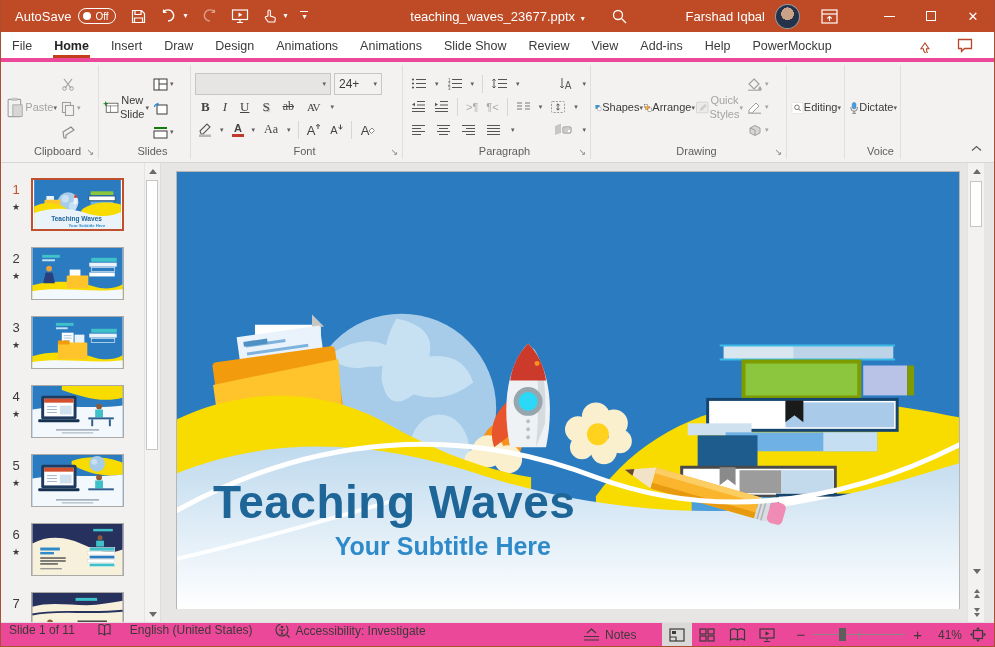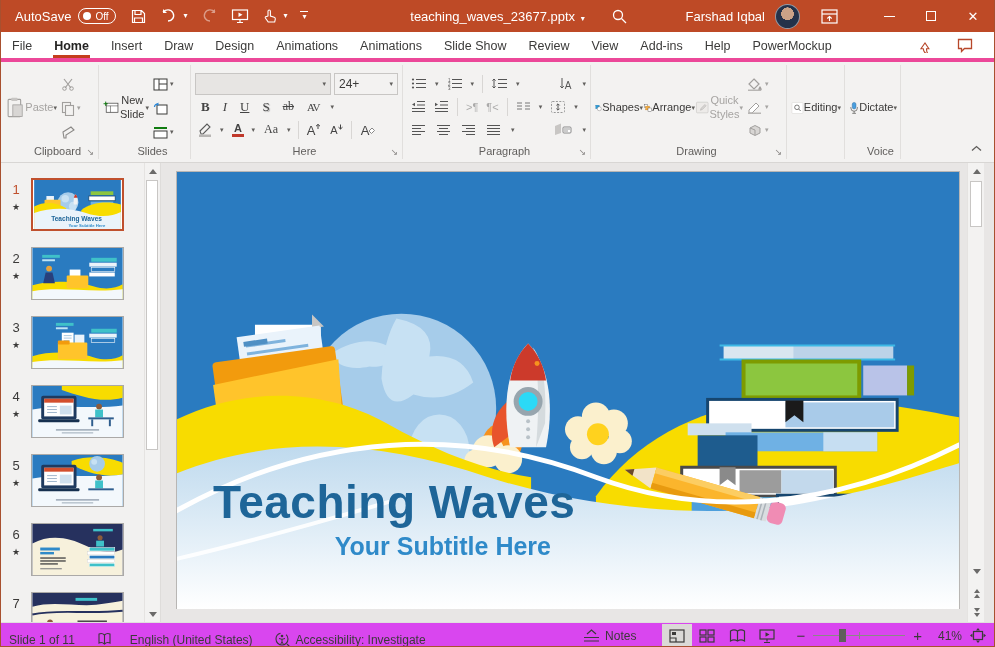--- a/index.html
+++ b/index.html
@@ -73,21 +73,21 @@
 .editor{flex:1;position:relative;background:#E8E6E5}
 .slide{position:absolute;left:15px;top:8px;width:784px;height:438px;background:#fff;border:1px solid #B8B6B4;cursor:default}
 .slide svg{position:absolute;inset:0}
 .stitle{position:absolute;left:36px;top:303px;width:340px;font-size:46px;font-weight:bold;color:#1E6598;letter-spacing:.5px;white-space:nowrap;cursor:text}
 .ssub{position:absolute;left:36px;top:360px;width:338px;text-align:right;font-size:25px;font-weight:bold;color:#2F8AC9;cursor:text}
 .escroll{position:absolute;top:0;right:10px;width:17px;height:459px;background:#F3F2F1;border-left:1px solid #E5E3E1}
 .ethumb{position:absolute;left:2px;top:18px;width:12px;height:46px;background:#fff;border:1px solid #C8C6C4;cursor:grab}
 .dbl{display:flex;flex-direction:column;align-items:center;gap:1px}
 
 
-.statusbar{height:25px;background:#d946ef;border-top:1px solid #E1DFDD;display:flex;align-items:flex-end;font-size:12px;color:#3b3a39;padding:0 8px}
+.statusbar{height:25px;background:#ec4899;border-top:1px solid #E1DFDD;display:flex;align-items:flex-start;font-size:12px;color:#3b3a39;padding:0 8px}
 .sb-item{display:flex;align-items:center;gap:5px;margin-right:22px;white-space:nowrap}
 .sb-right{margin-left:auto;display:flex;align-items:center}
 .viewbtn{width:30px;height:23px;display:flex;align-items:center;justify-content:center;cursor:pointer}
 .viewbtn.active{background:#DBD9D7}
 .zoomwrap{display:flex;align-items:center;gap:8px;margin-left:14px}
 .zline{width:92px;height:1px;background:#8a8886;position:relative;cursor:pointer}
 .zline .tick{position:absolute;left:50%;top:-3px;width:1px;height:7px;background:#8a8886}
 .zline .knob{position:absolute;left:28%;top:-6px;width:7px;height:13px;background:#605e5c;cursor:grab}
 .zpm{font-size:15px;color:#3b3a39;cursor:pointer;line-height:1}
 .zval{width:32px;text-align:right;cursor:pointer}
@@ -274,21 +274,21 @@
       <span class="gcap">Slides</span>
     </div>
 
     <div class="rgroup" style="width:212px">
       <div class="fontgrid">
         <div class="iconrow" style="gap:3px">
           <span class="combo" style="width:136px;background:#E7E5E3">
               <span></span>
               <span class="schev">▾</span>
             </span>
-          <span class="combo" style="width:64px">
+          <span class="combo" style="width:48px">
               <span>24+</span>
               <span class="schev">▾</span>
             </span>
         </div>
         <div class="iconrow" style="gap:9px;padding-left:4px">
           <span class="tgl" style="font-weight:bold">B</span>
           <span class="tgl" style="font-style:italic">I</span>
           <span class="tgl" style="text-decoration:underline">U</span>
           <span class="tgl" style="text-shadow:1px 1px 1px #aaa">S</span>
           <span class="tgl" style="text-decoration:line-through;font-size:12px">ab</span>
@@ -327,21 +327,21 @@
             </span>
           <span class="vsep"></span>
           <span class="glyph">
               <svg width="16" height="14" viewBox="0 0 16 14">
                 <text x="6" y="12" font-size="13" text-anchor="middle" fill="#444">A</text>
                 <path d="M10 8l3-3 2.5 2.5-3 3z" fill="#fff" stroke="#888"></path>
               </svg>
             </span>
         </div>
       </div>
-      <span class="gcap">Here</span>
+      <span class="gcap">Font</span>
       <span class="dlg">↘</span>
     </div>
 
     <div class="rgroup" style="width:188px">
       <div class="fontgrid" style="width:100%">
         <div class="iconrow" style="gap:8px;padding-left:4px">
           <span class="glyph">
               <svg width="16" height="13" viewBox="0 0 16 13">
                 <circle cx="2" cy="2.5" r="1.1" fill="#555"></circle>
                 <circle cx="2" cy="6.5" r="1.1" fill="#555"></circle>

